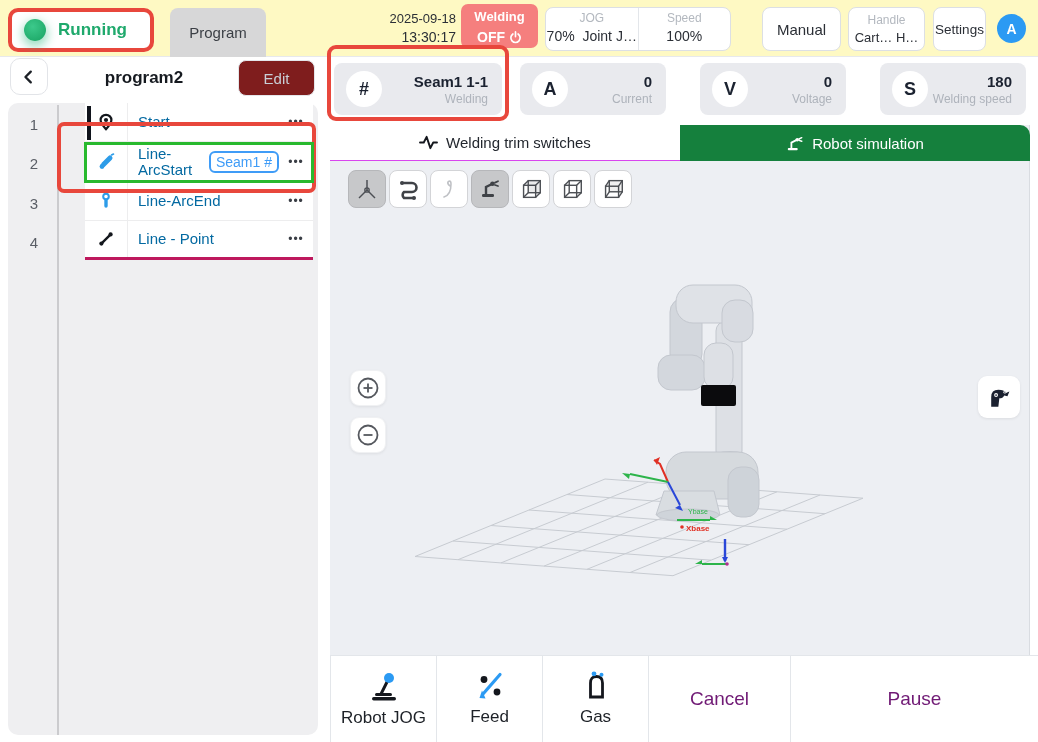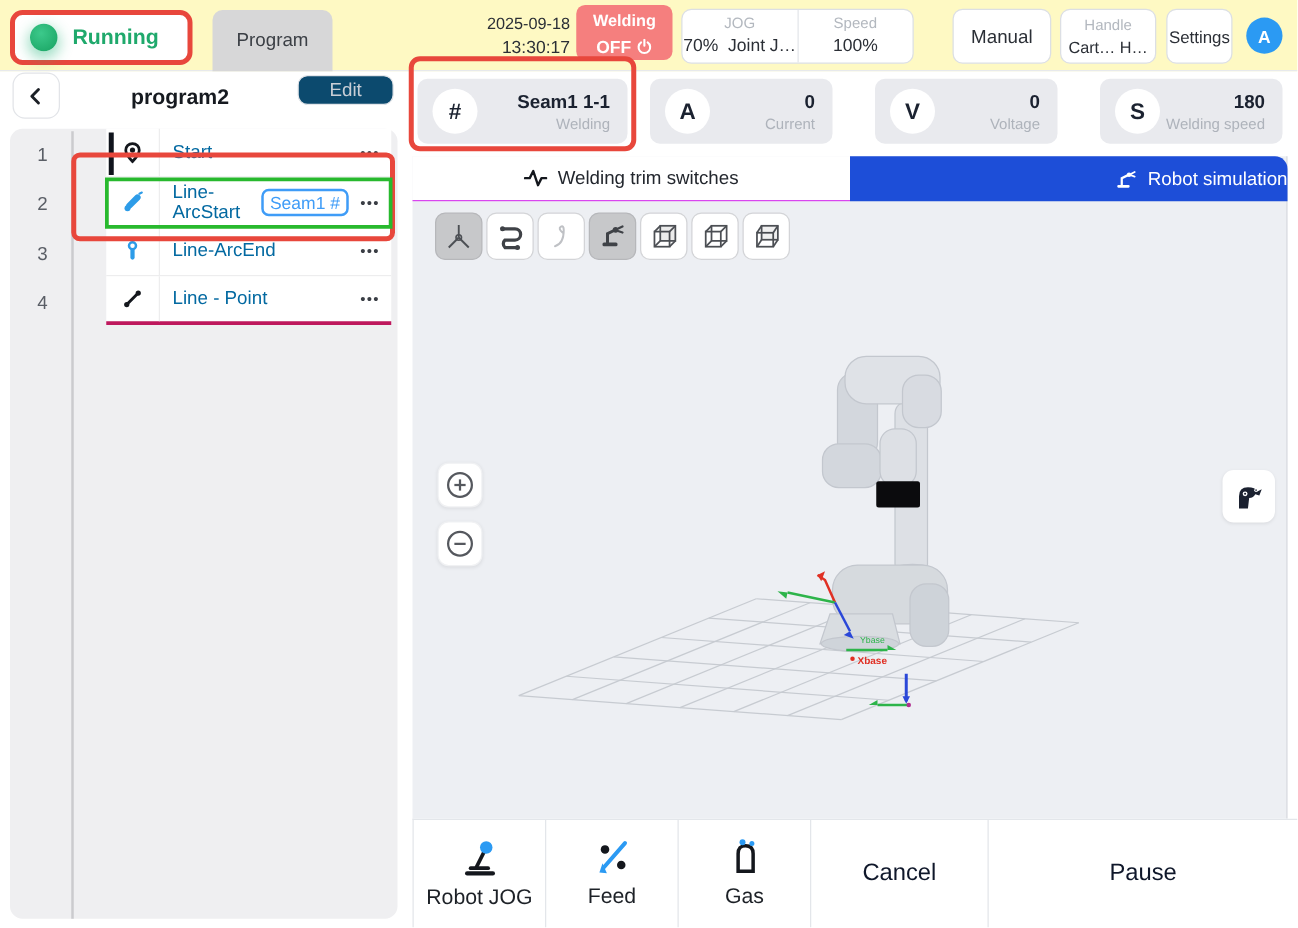--- a/index.html
+++ b/index.html
@@ -29,21 +29,21 @@
   .tb-btn { position:absolute; top:7px; height:44px; background:#fff; border:1px solid #dcdfe4; border-radius:8px;
             display:flex; align-items:center; justify-content:center; font-size:15px; color:#2b2f36; }
   .handle-btn { flex-direction:column; padding-top:2px; }
   .avatar { position:absolute; left:997px; top:14px; width:29px; height:29px; border-radius:50%; background:#2b9af3;
             color:#fff; font-weight:bold; font-size:14px; display:flex; align-items:center; justify-content:center; }
 
   
   .back-btn { position:absolute; left:10px; top:58px; width:38px; height:37px; background:#fff; border:1px solid #e2e4e8;
               border-radius:10px; display:flex; align-items:center; justify-content:center; }
   .side-title { position:absolute; left:60px; top:68px; width:168px; text-align:center; font-size:17px; font-weight:bold; color:#161a20; }
-  .edit-btn { position:absolute; left:238px; top:60px; width:77px; height:24px; background:#0c4a6e; border:1px solid #e4e6ea;
+  .edit-btn { position:absolute; left:238px; top:60px; width:77px; height:36px; background:#7f1d1d; border:1px solid #e4e6ea;
               border-radius:8px; color:#c9ced6; font-size:15px; display:flex; align-items:center; justify-content:center; }
   .side-panel { position:absolute; left:8px; top:103px; width:310px; height:632px; background:#efeff1; border-radius:10px; }
   .gutter-line { position:absolute; left:49px; top:2px; width:2px; height:630px; background:#cbcbce; }
   .row-num { position:absolute; left:14px; width:24px; text-align:center; font-size:15px; color:#5a5e66; }
   .prog-rows { position:absolute; left:85px; top:103px; width:228px; }
   .prow { display:flex; align-items:stretch; background:#fff; border-bottom:1px solid #ededee; height:39px; }
   .prow.tall { height:40px; }
   .prow.last { border-bottom:3px solid #be185d; }
   .prow .icon-cell { width:43px; border-right:1px solid #ededee; display:flex; align-items:center; justify-content:center; flex:none; }
   .prow .plabel { flex:1; font-size:15px; color:#0369a1; display:flex; align-items:center; padding-left:10px; line-height:16px; }
@@ -62,36 +62,36 @@
   .card .cstack { flex:1; text-align:right; }
   .card .ctitle { font-size:15px; font-weight:bold; color:#1b2230; line-height:19px; }
   .card .csub { font-size:12px; color:#aeb3bb; line-height:16px; }
   .ann-red-card { position:absolute; left:327px; top:45px; width:182px; height:76px; border:4px solid #e8473c; border-radius:9px; }
 
   
   .main-panel { position:absolute; left:330px; top:125px; width:700px; height:530px; border-right:1px solid #d9dce1; background:#edeff3; }
   .tabrow { position:absolute; left:0; top:0; width:700px; height:36px; display:flex; }
   .tab { flex:1; display:flex; align-items:center; justify-content:center; gap:8px; font-size:15px; }
   .tab.trim { background:#fff; color:#23272e; border-bottom:1px solid #d946ef; }
-  .tab.sim { background:#1d4ed8; color:#fff; border-radius:0 10px 0 0;justify-content:flex-end; }
+  .tab.sim { background:#15803d; color:#fff; border-radius:0 10px 0 0; }
   .toolbar { position:absolute; left:18px; top:45px; display:flex; gap:3px; }
   .tool { width:38px; height:38px; border-radius:8px; background:#fff; border:1px solid #d3d4d7; display:flex; align-items:center; justify-content:center; }
   .tool.active { background:#c7c8ca; border-color:#b6b7ba; }
   .zoom-btn { position:absolute; width:36px; height:36px; background:#fff; border-radius:9px; border:1px solid #f0f1f3;
               box-shadow:0 1px 3px rgba(0,0,0,.07); display:flex; align-items:center; justify-content:center; }
   .head-btn { position:absolute; left:648px; top:251px; width:42px; height:42px; background:#fff; border-radius:9px;
               box-shadow:0 1px 3px rgba(0,0,0,.08); display:flex; align-items:center; justify-content:center; }
 
   
   .bottombar { position:absolute; left:330px; top:655px; width:708px; height:87px; background:#fff;
                border-top:1px solid #e3e6ea; border-left:1px solid #e3e6ea; display:flex; }
   .bb-btn { border-right:1px solid #e3e6ea; display:flex; flex-direction:column; align-items:center; justify-content:center; gap:6px; }
   .bb-icon-btn { width:106px; }
   .bb-label { font-size:17px; color:#1d2127; }
-  .bb-text-btn { font-size:19px; color:#0f172a; }
+  .bb-text-btn { font-size:19px; color:#701a75; }
   .bb-cancel { width:142px; }
   .bb-pause { flex:1; border-right:none; }
 </style>
 </head>
 <body>
 
 <div class="topbar">
   <div class="run-box">
     <span class="run-dot"></span>
     <span class="run-label">Running</span>

